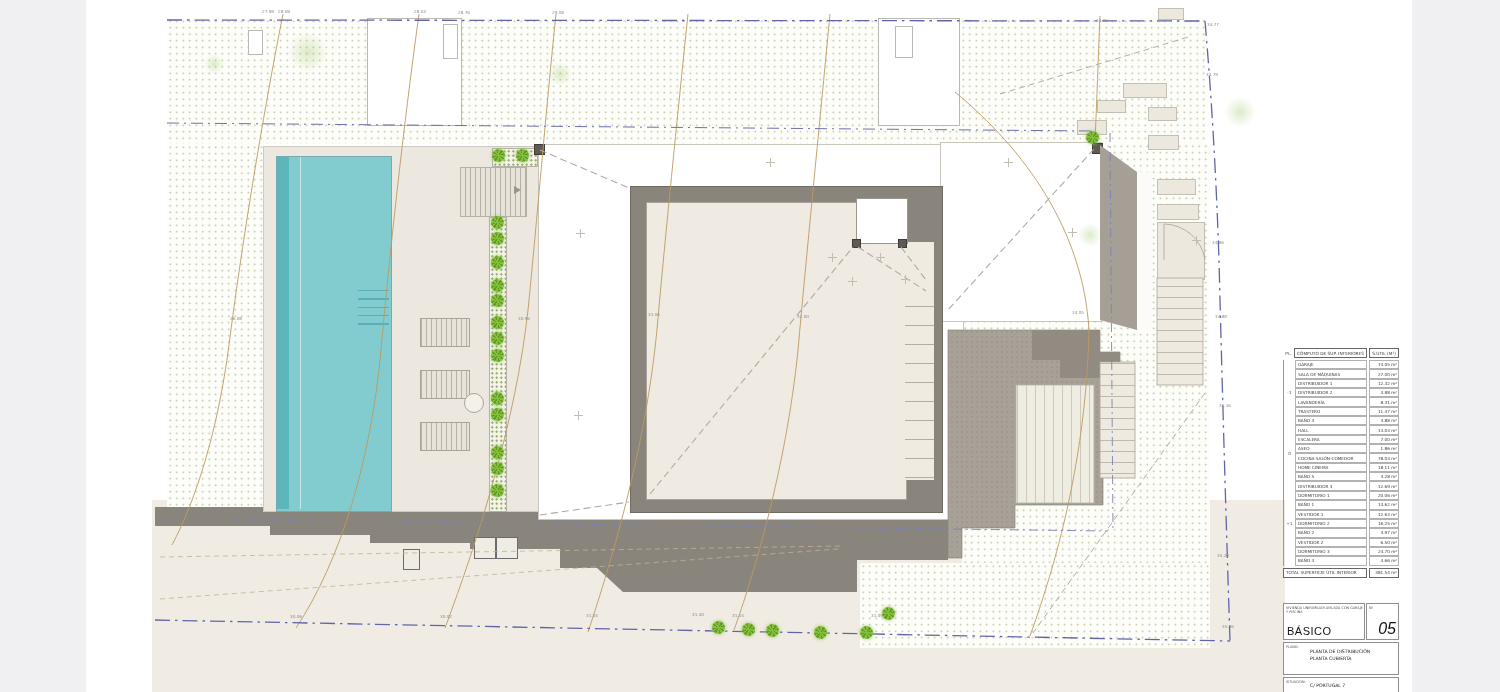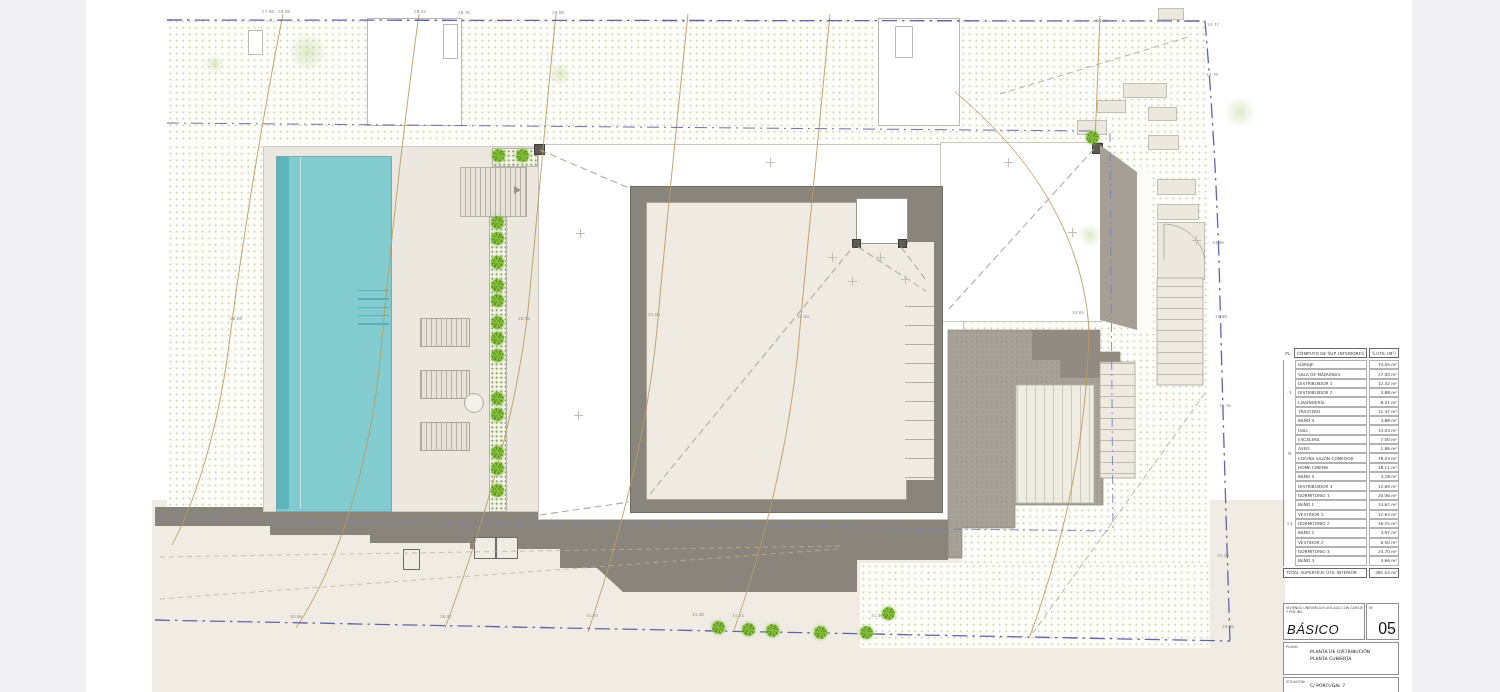--- a/index.html
+++ b/index.html
@@ -64,24 +64,24 @@
   .at-r .rn{flex:1;border:0.4px solid #b2b2b2;margin-right:2px;font-size:4.2px;display:flex;align-items:center;padding-left:2px;background:#fff;white-space:nowrap;overflow:hidden;}
   .at-r .rv{width:27px;border:0.4px solid #b2b2b2;font-size:4.2px;display:flex;align-items:center;justify-content:flex-end;padding-right:1px;background:#fff;white-space:nowrap;}
   .at-total{display:flex;height:10px;margin-top:2px;}
   .at-total .tl{flex:1;border:0.6px solid #666;font-size:4.2px;display:flex;align-items:center;padding-left:2px;margin-right:2px;background:#fff;white-space:nowrap;}
   .at-total .tv{width:27px;border:0.6px solid #666;font-size:4.2px;display:flex;align-items:center;justify-content:flex-end;padding-right:1px;background:#fff;}
   
   #title-block{position:absolute;left:1283px;top:603px;width:116px;color:#2e2e2e;font-family:"DejaVu Sans",sans-serif;}
   .tb-row1{display:flex;height:37px;}
   .tb-proj{flex:1;border:0.6px solid #8f8f8f;margin-right:1.5px;position:relative;background:#fff;}
   .tb-proj .pj{position:absolute;left:2px;top:1.5px;font-size:3.4px;line-height:4.2px;color:#555;width:78px;}
-  .tb-proj .phase{position:absolute;left:3px;bottom:2px;font-size:13px;letter-spacing:0.5px;color:#111;font-family:"Liberation Sans",sans-serif;font-style:italic;}
+  .tb-proj .phase{position:absolute;left:3px;bottom:2px;font-size:11px;letter-spacing:0.5px;color:#111;font-family:"Liberation Sans",sans-serif;}
   .tb-num{width:31px;border:0.6px solid #8f8f8f;position:relative;background:#fff;}
   .tb-num .nl{position:absolute;left:2px;top:1.5px;font-size:3.4px;color:#555;}
-  .tb-num .nv{position:absolute;right:2px;bottom:1px;font-size:16px;color:#111;font-family:"Liberation Sans",sans-serif;}
+  .tb-num .nv{position:absolute;right:2px;bottom:1px;font-size:16px;color:#111;font-family:"Liberation Sans",sans-serif;font-style:italic;}
   .tb-box{border:0.6px solid #8f8f8f;margin-top:2px;position:relative;background:#fff;}
   .tb-plano{height:31px;}
   .tb-sit{height:17px;}
   .tb-box .bl{position:absolute;left:2px;top:1.5px;font-size:3.4px;color:#555;}
   .tb-box .bc{position:absolute;left:26px;top:6px;font-size:4.6px;line-height:6.5px;color:#222;white-space:pre-line;}
   .tb-sit .bc{top:4.5px;}
 </style>
 </head>
 <body>
 

